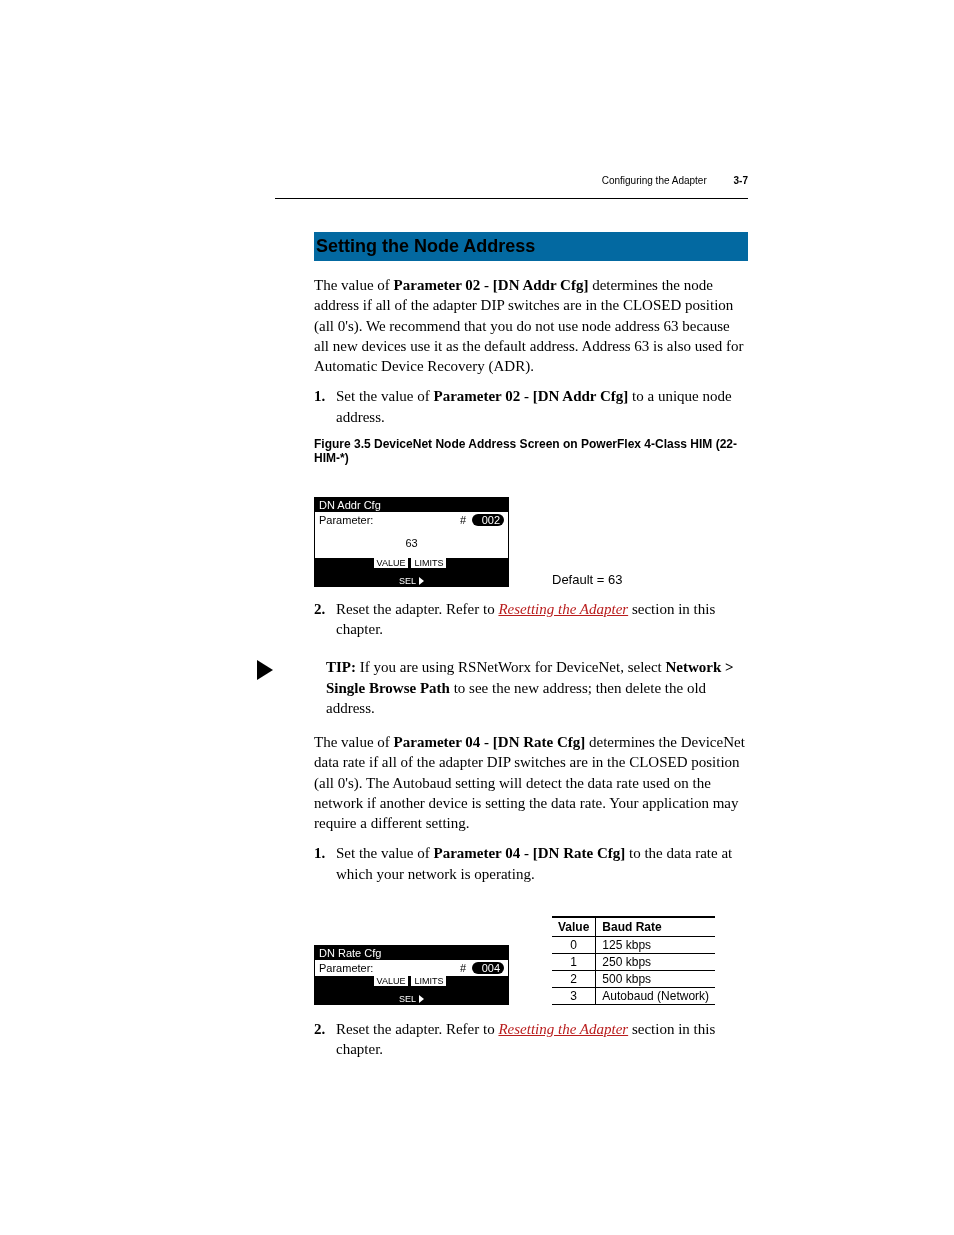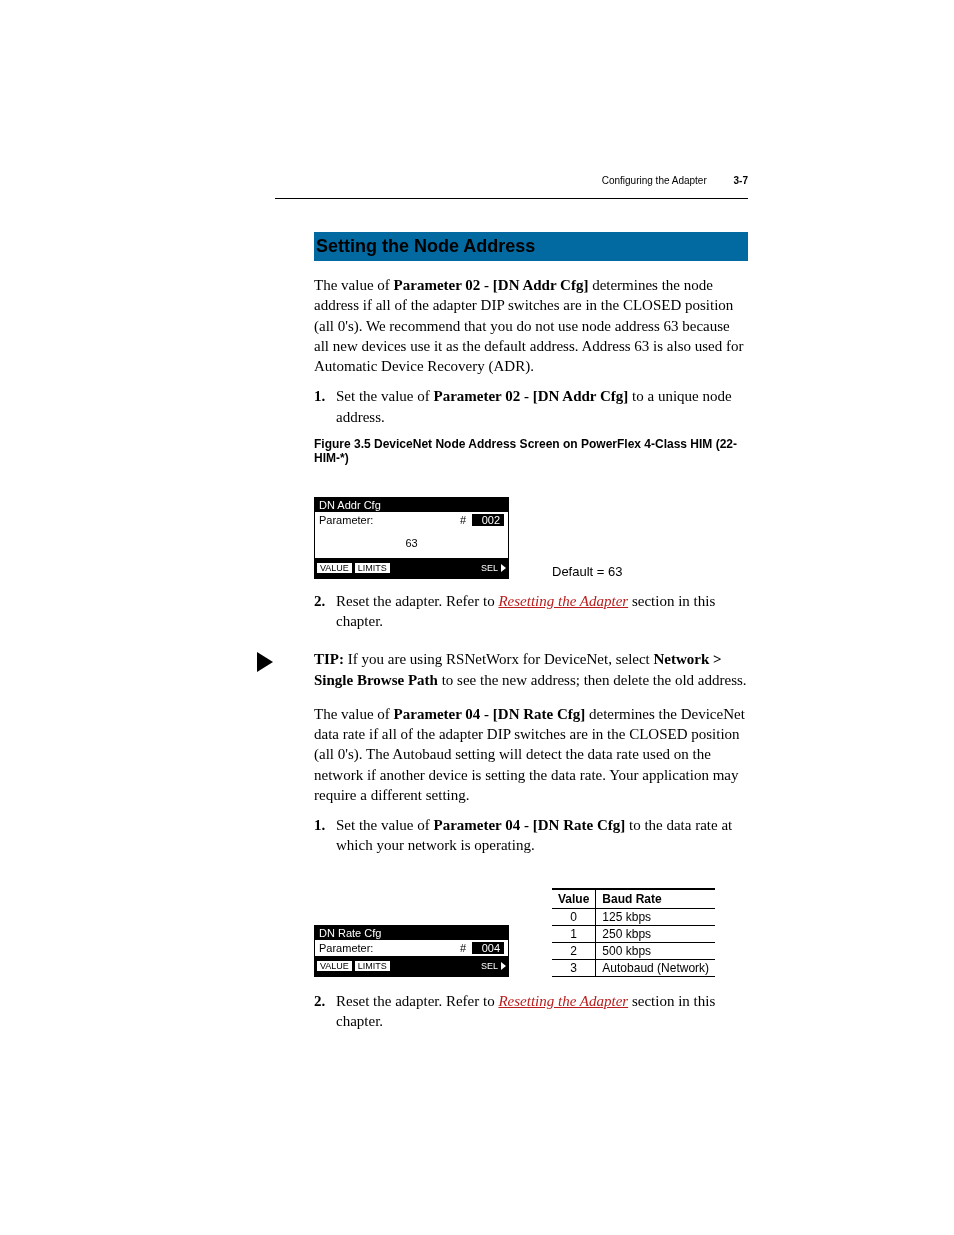--- a/index.html
+++ b/index.html
@@ -108,38 +108,40 @@
     display: flex;
     align-items: center;
     gap: 6px;
   }
   .him .numbox {
     background: #000;
     color: #fff;
     padding: 0 4px;
     min-width: 24px;
     text-align: right;
+    border-radius: 6px;
   }
   .him .mid {
     height: 30px;
     display: flex;
     align-items: center;
     justify-content: center;
     gap: 22px;
     font-size: 11px;
   }
   .him .foot {
     background: #000;
     color: #fff;
     display: flex;
     justify-content: space-between;
     align-items: center;
     font-size: 9px;
     padding: 0 2px;
-    height: 20px;
+    height: 28px;
+    flex-direction: column;
   }
   .him .foot .btn {
     background: #fff;
     color: #000;
     padding: 0 3px;
     margin-right: 3px;
     font-size: 9px;
   }
   .him .foot .tri {
     width: 0; height: 0;
@@ -256,21 +258,21 @@
 
     <div class="step" style="margin-top:12px">
       <div class="num">2.</div>
       <div class="txt">
         <span>Reset the adapter. Refer to </span><a class="link">Resetting the Adapter</a><span> section in this chapter.</span>
       </div>
     </div>
 
     <div class="tip-block">
       <div class="tip-icon"></div>
-      <p class="body" style="margin:0">
+      <p class="body" style="margin:12px">
         <b>TIP:</b><span>  If you are using RSNetWorx for DeviceNet, select </span><b>Network &gt; Single Browse Path</b><span> to see the new address; then delete the old address.</span>
       </p>
     </div>
 
 
     <p class="body">
       <span>The value of </span><b>Parameter 04 - [DN Rate Cfg]</b><span> determines the DeviceNet data rate if all of the adapter DIP switches are in the CLOSED position (all 0's). The Autobaud setting will detect the data rate used on the network if another device is setting the data rate. Your application may require a different setting.</span>
     </p>
 
     <div class="step">

